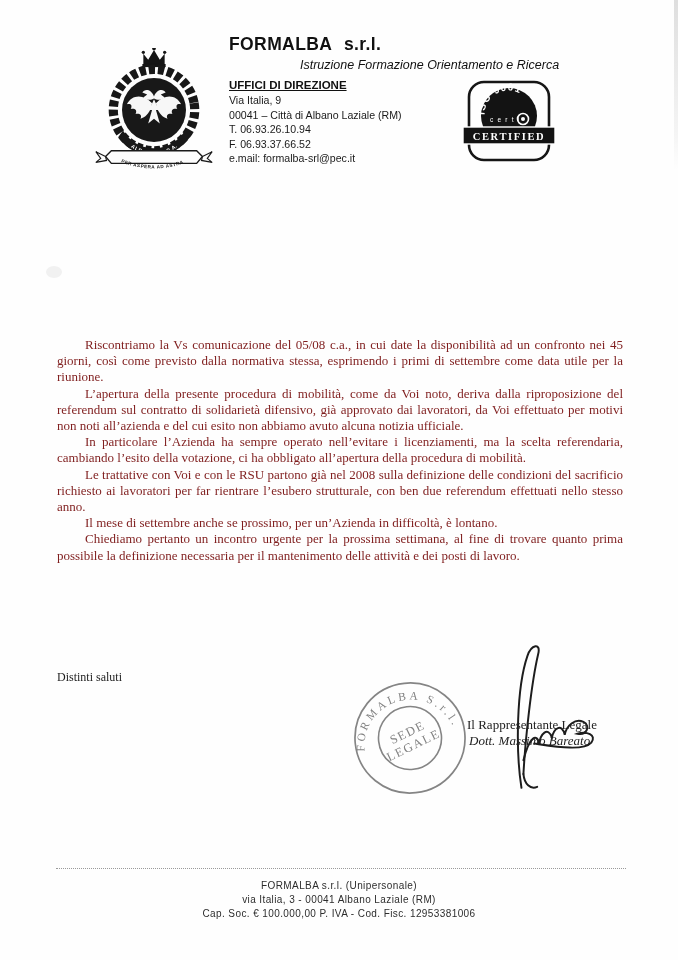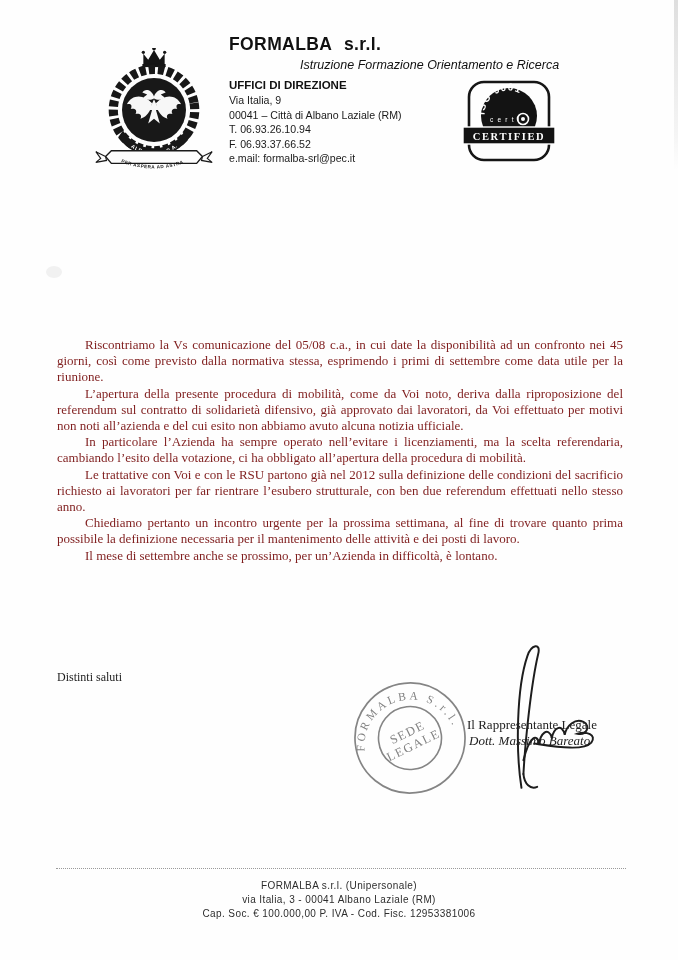--- a/index.html
+++ b/index.html
@@ -13,21 +13,21 @@
     background:linear-gradient(to bottom,#c9c9c9,#efefef 80%,transparent);opacity:.6;}
   .smudge{position:absolute;left:46px;top:266px;width:16px;height:12px;border-radius:50%;
     background:#f1f1f1;}
   
   .logo{position:absolute;left:92px;top:48px;width:124px;height:126px;}
   .header-text{position:absolute;left:229px;top:34px;width:330px;
     font-family:"Liberation Sans",sans-serif;}
   .company{font-size:17.5px;font-weight:bold;letter-spacing:.4px;word-spacing:7px;color:#111;}
   .tagline{font-size:12.5px;font-weight:normal;font-style:italic;margin-top:3px;
     padding-left:71px;white-space:nowrap;color:#111;}
-  .office{font-size:11.5px;font-weight:bold;margin-top:7px;color:#111;}
+  .office{font-size:11.5px;font-weight:bold;margin-top:7px;color:#111;text-decoration:underline;}
   .addr{font-size:10.6px;line-height:14.6px;margin-top:2px;color:#1a1a1a;}
   .iso-badge{position:absolute;left:456px;top:80px;width:106px;height:88px;}
   
   .letter-body{position:absolute;left:57px;top:337px;width:566px;
     font-size:13px;line-height:16.2px;text-align:justify;color:#7f1d1d;}
   .letter-body p{margin:0;text-indent:28px;}
   .closing{position:absolute;left:57px;top:670px;font-size:12px;}
   
   .stamp{position:absolute;left:350px;top:678px;width:120px;height:120px;
     transform:rotate(-6deg);opacity:.85;}
@@ -116,23 +116,23 @@
     <g>
       <rect x="7" y="47" width="92" height="17" fill="#131313" stroke="#ffffff" stroke-width="1.4"></rect>
       <text x="53" y="59.5" text-anchor="middle" font-family="Liberation Serif,serif" font-size="10.5" font-weight="bold" fill="#ffffff" letter-spacing="1.6">CERTIFIED</text>
     </g>
   </svg>
 
   <div class="letter-body">
     <p>Riscontriamo la Vs comunicazione del 05/08 c.a., in cui date la disponibilità ad un confronto nei 45 giorni, così come previsto dalla normativa stessa, esprimendo i primi di settembre come data utile per la riunione.</p>
     <p>L’apertura della presente procedura di mobilità, come da Voi noto, deriva dalla riproposizione del referendum sul contratto di solidarietà difensivo, già approvato dai lavoratori, da Voi effettuato per motivi non noti all’azienda e del cui esito non abbiamo avuto alcuna notizia ufficiale.</p>
     <p>In particolare l’Azienda ha sempre operato nell’evitare i licenziamenti, ma la scelta referendaria, cambiando l’esito della votazione, ci ha obbligato all’apertura della procedura di mobilità.</p>
-    <p>Le trattative con Voi e con le RSU partono già nel 2012 sulla definizione delle condizioni del sacrificio richiesto ai lavoratori per far rientrare l’esubero strutturale, con ben due referendum effettuati nello stesso anno.</p>
+    <p>Le trattative con Voi e con le RSU partono già nel 2008 sulla definizione delle condizioni del sacrificio richiesto ai lavoratori per far rientrare l’esubero strutturale, con ben due referendum effettuati nello stesso anno.</p>
+    <p>Il mese di settembre anche se prossimo, per un’Azienda in difficoltà, è lontano.</p>
     <p>Chiediamo pertanto un incontro urgente per la prossima settimana, al fine di trovare quanto prima possibile la definizione necessaria per il mantenimento delle attività e dei posti di lavoro.</p>
-    <p>Il mese di settembre anche se prossimo, per un’Azienda in difficoltà, è lontano.</p>
   </div>
 
   <div class="closing">Distinti saluti</div>
 
   <svg class="stamp" viewBox="0 0 120 120">
     <circle cx="60" cy="60" r="55" fill="none" stroke="#707070" stroke-width="1.7"></circle>
     <circle cx="60" cy="60" r="31.5" fill="none" stroke="#707070" stroke-width="1.6"></circle>
     <path id="stampArc" d="M 14 75 A 46.5 46.5 0 1 1 106 75" fill="none"></path>
     <text font-family="Liberation Serif,serif" font-size="11.5" fill="#6d6d6d" letter-spacing="3">
       <textPath href="#stampArc" startOffset="4%">FORMALBA S.r.l.</textPath>

